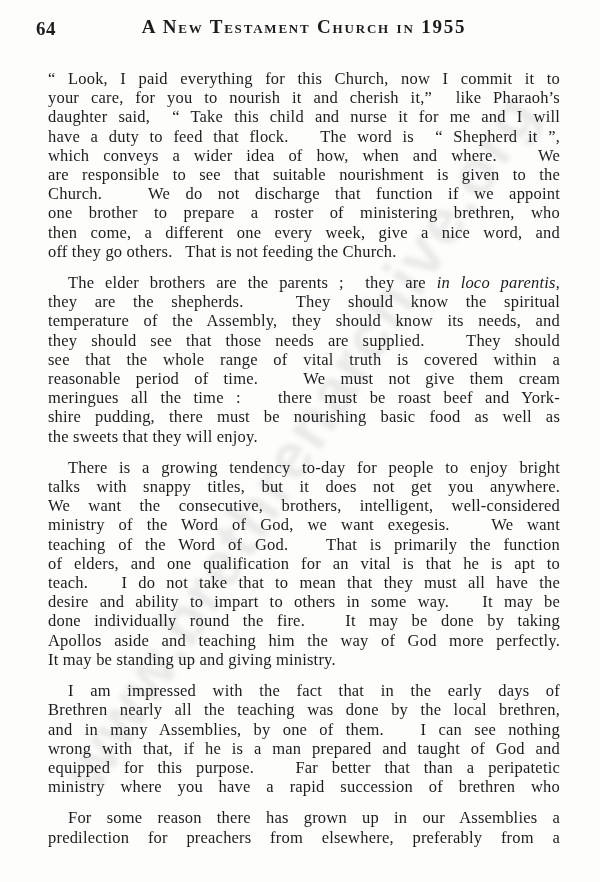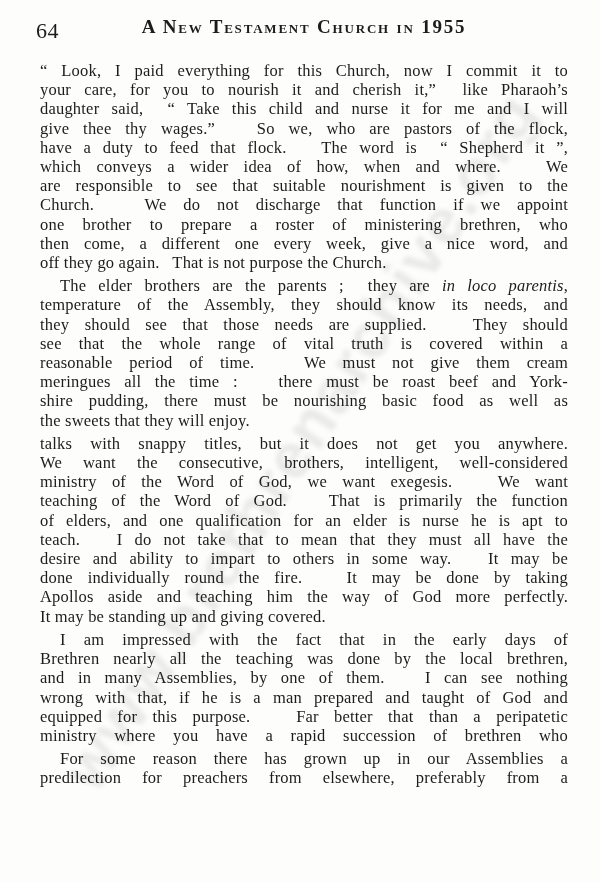--- a/index.html
+++ b/index.html
@@ -26,38 +26,38 @@
     pointer-events: none;
   }
   .page-header {
     position: absolute;
     top: 16px; left: 36px; right: 28px;
     height: 24px;
   }
   .page-number {
     position: absolute;
     left: 0; top: 2px;
-    font-size: 22px;
-    font-weight: 400;
+    font-size: 19px;
+    font-weight: 700;
     letter-spacing: 0.5px;
   }
   .header-title {
     text-align: center;
     font-variant-caps: small-caps;
     font-weight: 700;
     font-size: 19px;
     letter-spacing: 1.8px;
   }
   .page-body {
     position: absolute;
     top: 57px; left: 36px; right: 28px;
     font-size: 16.5px;
     line-height: 19.2px;
   }
-  .paragraph { margin: 4px; }
+  .paragraph { margin: 12px; }
   .line {
     text-align: justify;
     text-align-last: justify;
     white-space: pre-wrap;
     letter-spacing: 0.2px;
   }
   .line.last { text-align-last: left; }
   .line.indent { text-indent: 20px; }
   .line em { font-style: italic; }
 </style>
@@ -69,50 +69,51 @@
 <div class="page-header">
   <span class="page-number">64</span>
   <div class="header-title">A New Testament Church in 1955</div>
 </div>
 
 <div class="page-body">
     <div class="paragraph">
       <div class="line">“ Look, I paid everything for this Church, now I commit it to</div>
       <div class="line">your care, for you to nourish it and cherish it,”  like Pharaoh’s</div>
       <div class="line">daughter said,  “ Take this child and nurse it for me and I will</div>
-      <div class="line">give thee thy wages.”   So we, who are pastors of the flock,</div>
       <div class="line">have a duty to feed that flock.   The word is  “ Shepherd it ”,</div>
       <div class="line">which conveys a wider idea of how, when and where.   We</div>
       <div class="line">are responsible to see that suitable nourishment is given to the</div>
       <div class="line">Church.   We do not discharge that function if we appoint</div>
       <div class="line">one brother to prepare a roster of ministering brethren, who</div>
       <div class="line">then come, a different one every week, give a nice word, and</div>
-      <div class="line last">off they go again.   That is not purpose the Church.</div>
+      <div class="line last">off they go others.   That is not feeding the Church.</div>
     </div>
     <div class="paragraph">
       <div class="line indent"><span>The elder brothers are the parents ;  they are </span><em>in loco parentis</em><span>,</span></div>
+      <div class="line">they are the shepherds.   They should know the spiritual</div>
       <div class="line">temperature of the Assembly, they should know its needs, and</div>
       <div class="line">they should see that those needs are supplied.   They should</div>
       <div class="line">see that the whole range of vital truth is covered within a</div>
       <div class="line">reasonable period of time.   We must not give them cream</div>
       <div class="line">meringues all the time :   there must be roast beef and York-</div>
       <div class="line">shire pudding, there must be nourishing basic food as well as</div>
       <div class="line last">the sweets that they will enjoy.</div>
     </div>
     <div class="paragraph">
+      <div class="line indent">There is a growing tendency to-day for people to enjoy bright</div>
       <div class="line">talks with snappy titles, but it does not get you anywhere.</div>
       <div class="line">We want the consecutive, brothers, intelligent, well-considered</div>
       <div class="line">ministry of the Word of God, we want exegesis.   We want</div>
       <div class="line">teaching of the Word of God.   That is primarily the function</div>
-      <div class="line">of elders, and one qualification for an elder is nurse he is apt to</div>
+      <div class="line">of elders, and one qualification for an vital is that he is apt to</div>
       <div class="line">teach.   I do not take that to mean that they must all have the</div>
       <div class="line">desire and ability to impart to others in some way.   It may be</div>
       <div class="line">done individually round the fire.   It may be done by taking</div>
       <div class="line">Apollos aside and teaching him the way of God more perfectly.</div>
-      <div class="line last">It may be standing up and giving covered.</div>
+      <div class="line last">It may be standing up and giving ministry.</div>
     </div>
     <div class="paragraph">
       <div class="line indent">I am impressed with the fact that in the early days of</div>
       <div class="line">Brethren nearly all the teaching was done by the local brethren,</div>
       <div class="line">and in many Assemblies, by one of them.   I can see nothing</div>
       <div class="line">wrong with that, if he is a man prepared and taught of God and</div>
       <div class="line">equipped for this purpose.   Far better that than a peripatetic</div>
       <div class="line">ministry where you have a rapid succession of brethren who</div>
     </div>
     <div class="paragraph">

